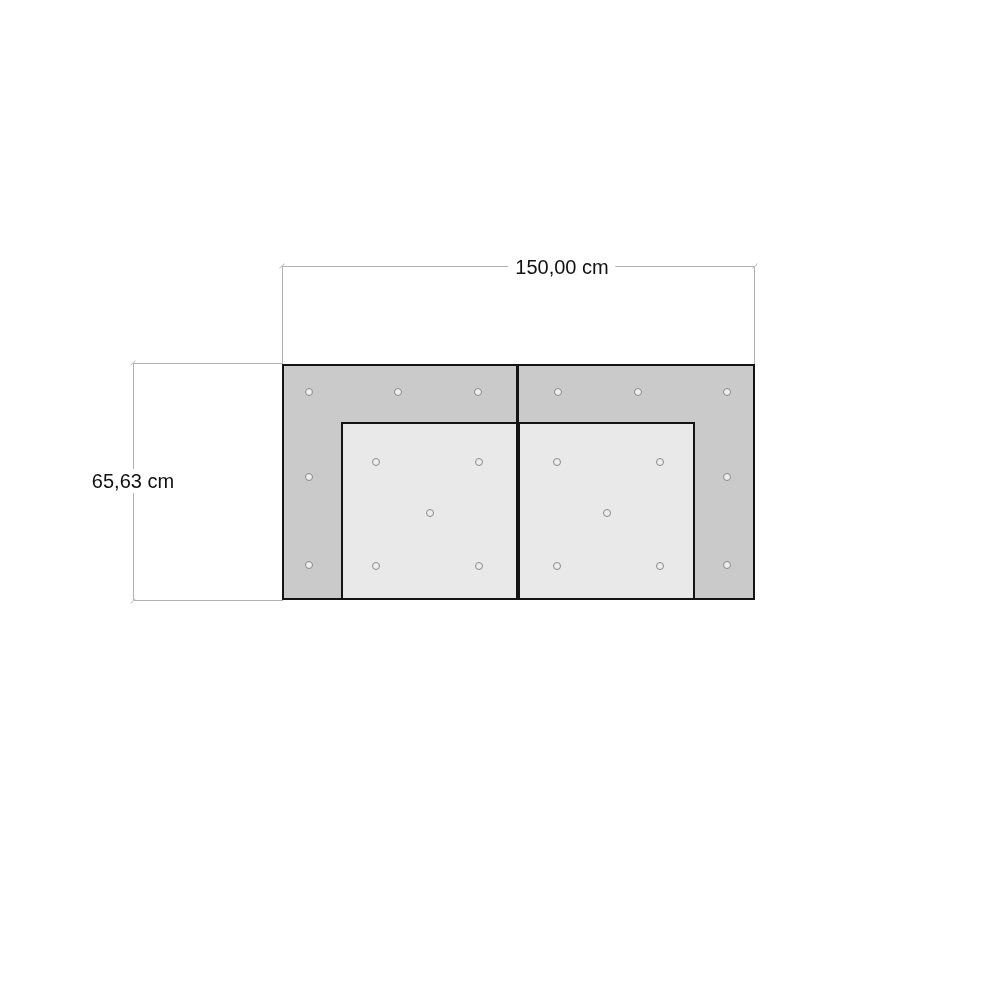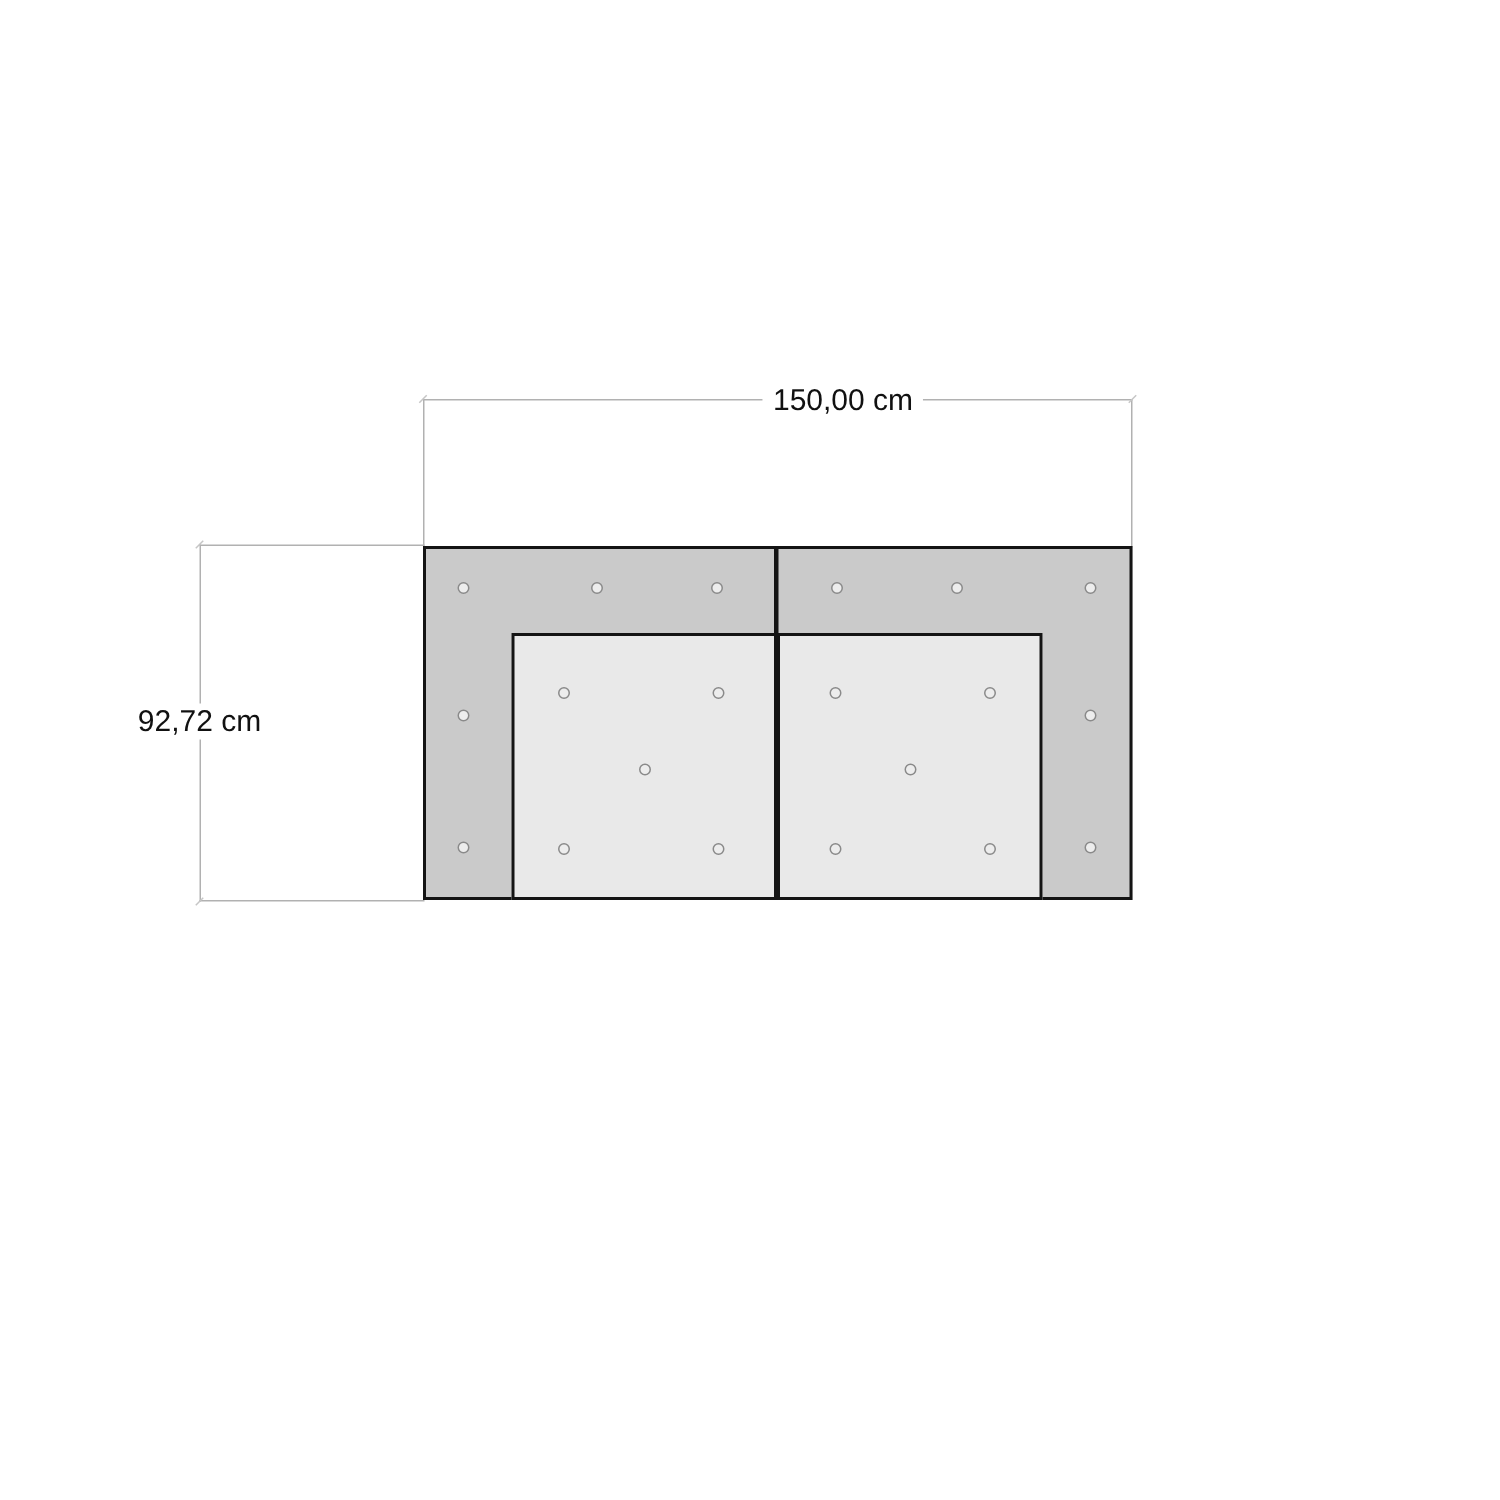--- a/index.html
+++ b/index.html
@@ -128,15 +128,15 @@
       <div class="tuft" style="left: 376px; top: 566px;"></div>
       <div class="tuft" style="left: 479px; top: 566px;"></div>
       <div class="tuft" style="left: 557px; top: 462px;"></div>
       <div class="tuft" style="left: 660px; top: 462px;"></div>
       <div class="tuft" style="left: 607px; top: 513px;"></div>
       <div class="tuft" style="left: 557px; top: 566px;"></div>
       <div class="tuft" style="left: 660px; top: 566px;"></div>
     </div>
 
   <div class="dim-label dim-label-w">150,00 cm</div>
-  <div class="dim-label dim-label-h">92,72 cm</div>
+  <div class="dim-label dim-label-h">65,63 cm</div>
 
 </div>
 
 </body></html>

